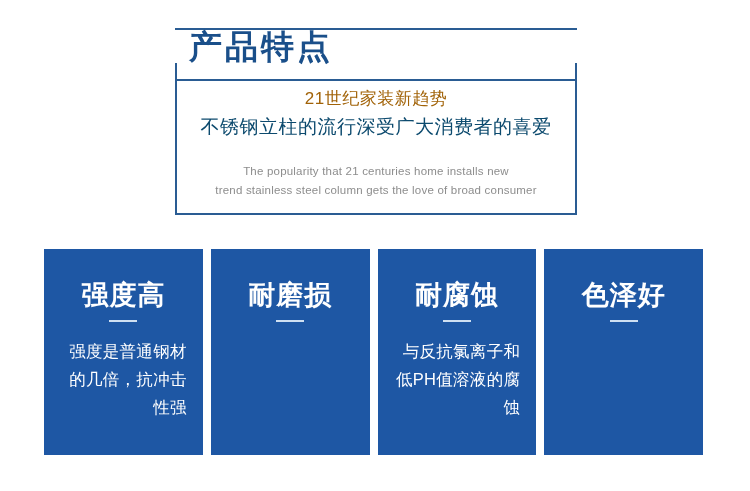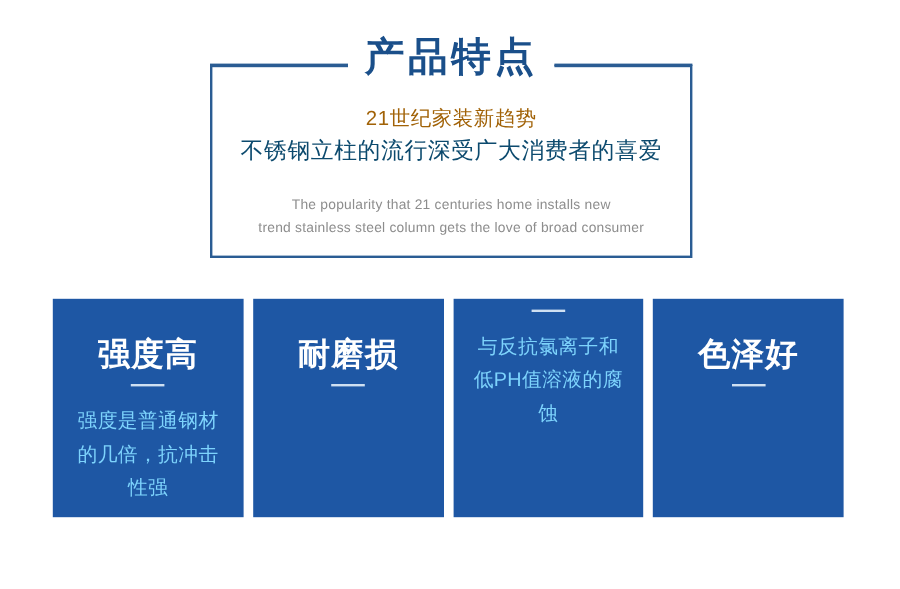--- a/index.html
+++ b/index.html
@@ -28,22 +28,22 @@
   }
 
   
   #title-strip {
     position: absolute;
     left: 175px;
     top: 20px;
     width: 402px;
     height: 52px;
     display: flex;
-    align-items: center;
     justify-content: center;
+    flex-direction: column;
   }
   #title-strip .rule {
     flex: 1 1 auto;
     height: 0;
     border-top: 2px solid #2a5c93;
     margin-top: 16px;
   }
   #section-title {
     flex: 0 0 auto;
     color: #1a4f8a;
@@ -86,21 +86,21 @@
     margin-top: 20px;
     white-space: nowrap;
   }
 
   
   #cards {
     position: absolute;
     left: 44px;
     top: 249px;
     width: 659px;
-    height: 182px;
+    height: 206px;
     display: flex;
     gap: 8px;
   }
   .card {
     flex: 1 1 0;
     background: #1e57a4;
     position: relative;
     box-sizing: border-box;
     padding: 0 16px;
     overflow: hidden;
@@ -115,26 +115,26 @@
     line-height: 1.15;
     white-space: nowrap;
   }
   .card-divider {
     width: 28px;
     height: 0;
     border-top: 2px solid #cfe0f2;
     margin: 9px auto 0 auto;
   }
   .card-body {
-    color: #7dd3fc;
+    color: #ffffff;
     font-size: 16.5px;
     line-height: 28px;
     letter-spacing: 0.3px;
     margin-top: 15px;
-    text-align: center;
+    text-align: right;
   }
 </style>
 </head>
 <body>
 
 <div id="header-block"></div>
 
 <div id="title-strip">
   <span class="rule"></span>
   <span id="section-title">产品特点</span>
@@ -155,20 +155,21 @@
     <div class="card-divider"></div>
     <div class="card-body">强度是普通钢材的几倍，抗冲击性强</div>
   </div>
 
   <div class="card">
     <div class="card-title">耐磨损</div>
     <div class="card-divider"></div>
   </div>
 
   <div class="card">
+    <div class="card-title">耐腐蚀</div>
     <div class="card-divider"></div>
     <div class="card-body">与反抗氯离子和低PH值溶液的腐蚀</div>
   </div>
 
   <div class="card">
     <div class="card-title">色泽好</div>
     <div class="card-divider"></div>
   </div>
 
 </div>

